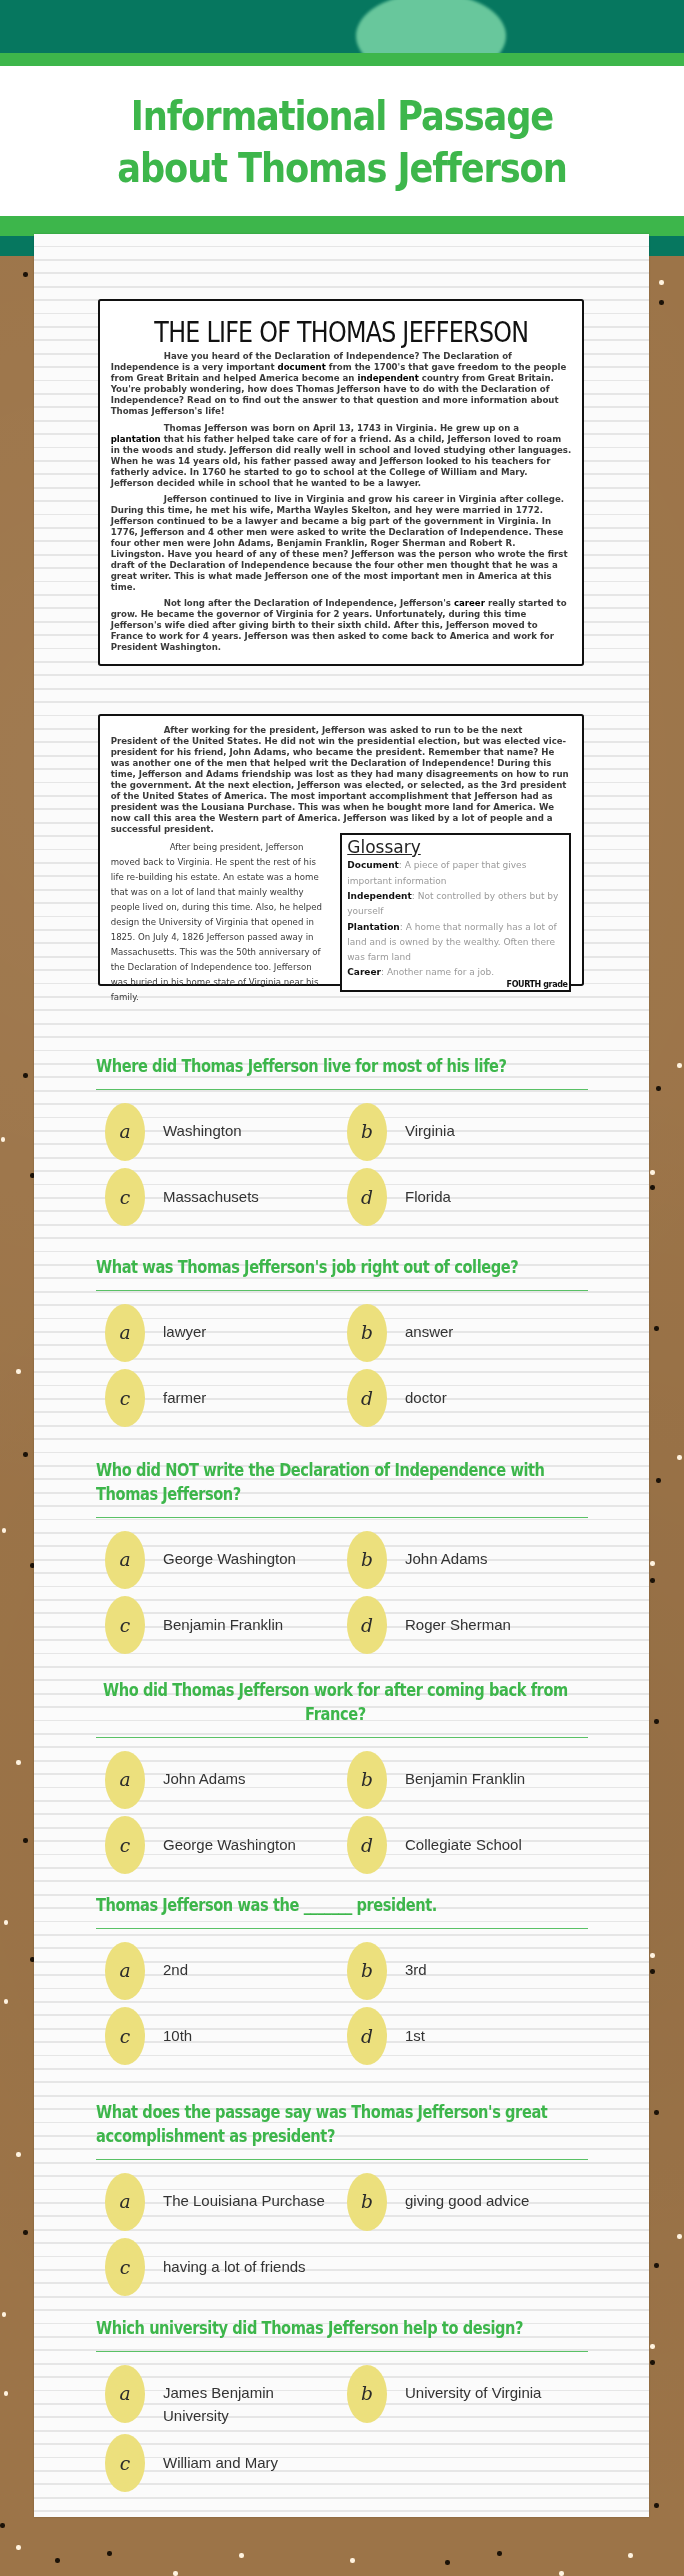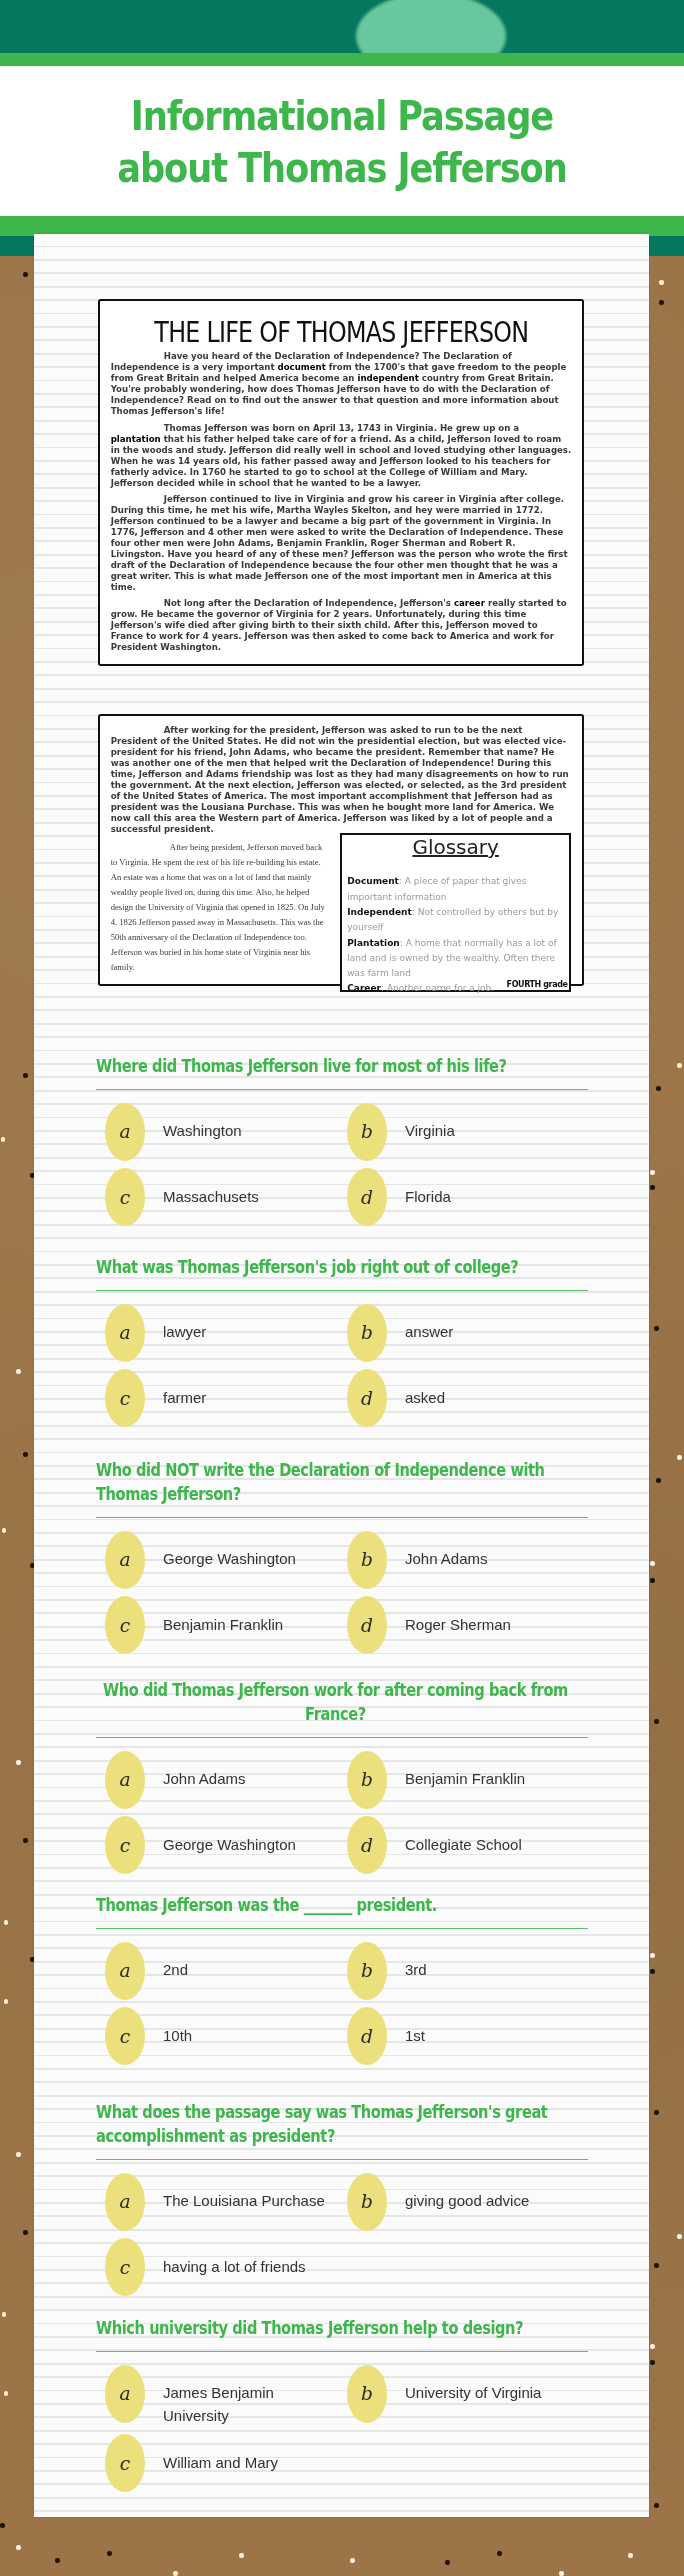--- a/index.html
+++ b/index.html
@@ -62,30 +62,30 @@
   .worksheet.ws1 { top: 299px; height: 367px; padding: 12.5px 10.7px 5.3px 10.7px; }
   .worksheet.ws2 { top: 714px; height: 272px; padding: 9px 10.7px 5.3px 10.7px; }
   .ws-title {
     text-align: center; font-size: 29px; line-height: 36px; color: #111;
     font-family: "DejaVu Sans", sans-serif; letter-spacing: -0.9px;
     transform: scaleX(0.82); margin-bottom: 1.8px;
   }
   .ws-para { font-size: 8.6px; line-height: 11px; color: #3a3a3a; text-indent: 53px; margin-bottom: 5.3px; text-align: left; font-weight: bold; }
   .ws-para b { color: #000; }
   .ws2-lower { display: flex; gap: 9px; margin-top: 0; }
-  .ws2-lower .left { width: 226px; font-size: 8.6px; line-height: 15px; color: #3a3a3a; font-family: Liberation Serif, serif; }
+  .ws2-lower .left { width: 226px; font-size: 8.6px; line-height: 15px; color: #3a3a3a; }
   .ws2-lower .left .indent { padding-left: 59px; }
   .glossary {
     width: 237px; height: 159px; border: 2.7px solid #111; background: #fff;
     padding: 1.8px 5.3px; position: relative;
     margin-top: -7.1px;
   }
   .glossary h3 {
-    text-align: center; font-weight: normal; font-size: 20px; text-decoration: underline;
-    color: #222; margin-bottom: 16px; line-height: 21.4px;
+    text-align: left; font-weight: normal; font-size: 17px; text-decoration: underline;
+    color: #222; margin-bottom: 0; line-height: 21.4px;
   }
   .glossary p { font-size: 9px; line-height: 15.3px; color: #9a9a9a; }
   .glossary p b { color: #111; }
   .gl-logo {
     position: absolute; right: 1.8px; bottom: 1.8px; font-size: 8px; font-weight: bold; color: #111;
     line-height: 7.1px; text-align: center; letter-spacing: -0.4px;
   }
 
   
   .question {
@@ -234,21 +234,21 @@
         <div class="opt">
           <span class="bubble">b</span>
           <span class="opt-label">answer</span>
         </div>
         <div class="opt">
           <span class="bubble">c</span>
           <span class="opt-label">farmer</span>
         </div>
         <div class="opt">
           <span class="bubble">d</span>
-          <span class="opt-label">asked</span>
+          <span class="opt-label">doctor</span>
         </div>
       </div>
     </div>
     <div class="question" style="top: 1458px;">
       <div class="q-title">Who did NOT write the Declaration of Independence with Thomas Jefferson?</div>
       <div class="q-rule"></div>
       <div class="options">
         <div class="opt">
           <span class="bubble">a</span>
           <span class="opt-label">George Washington</span>

